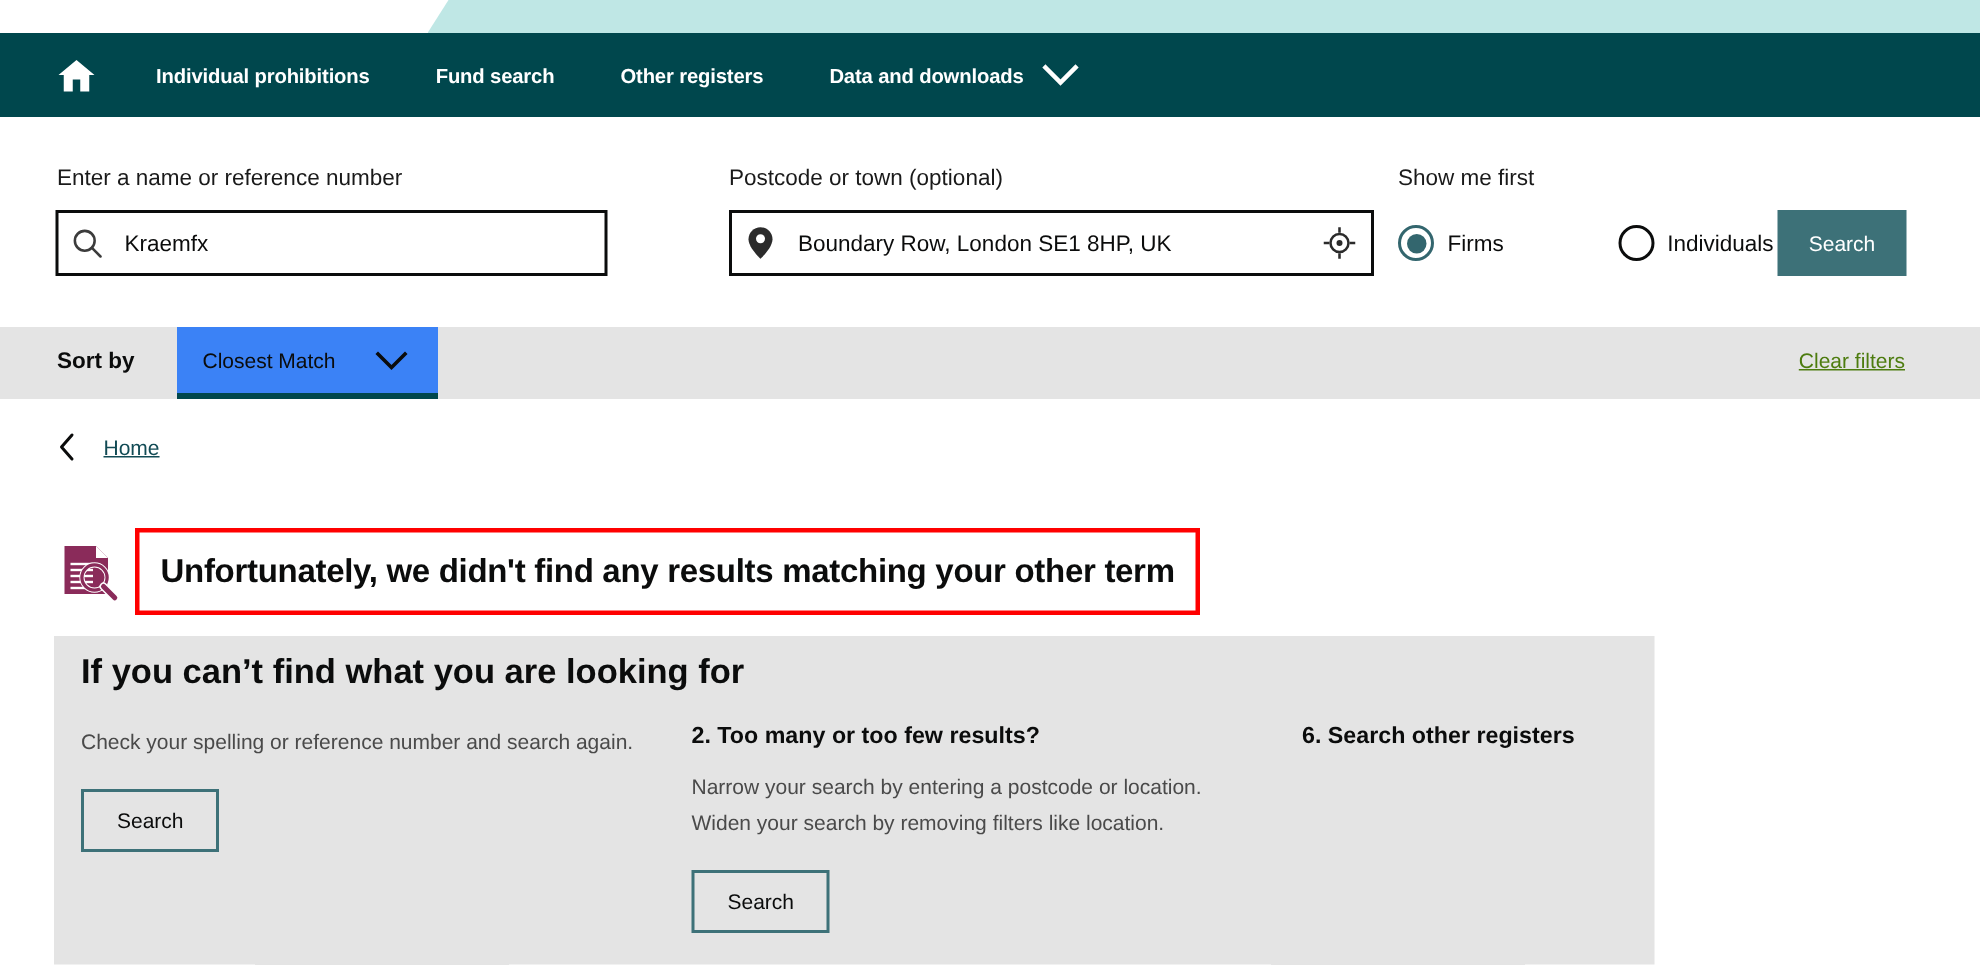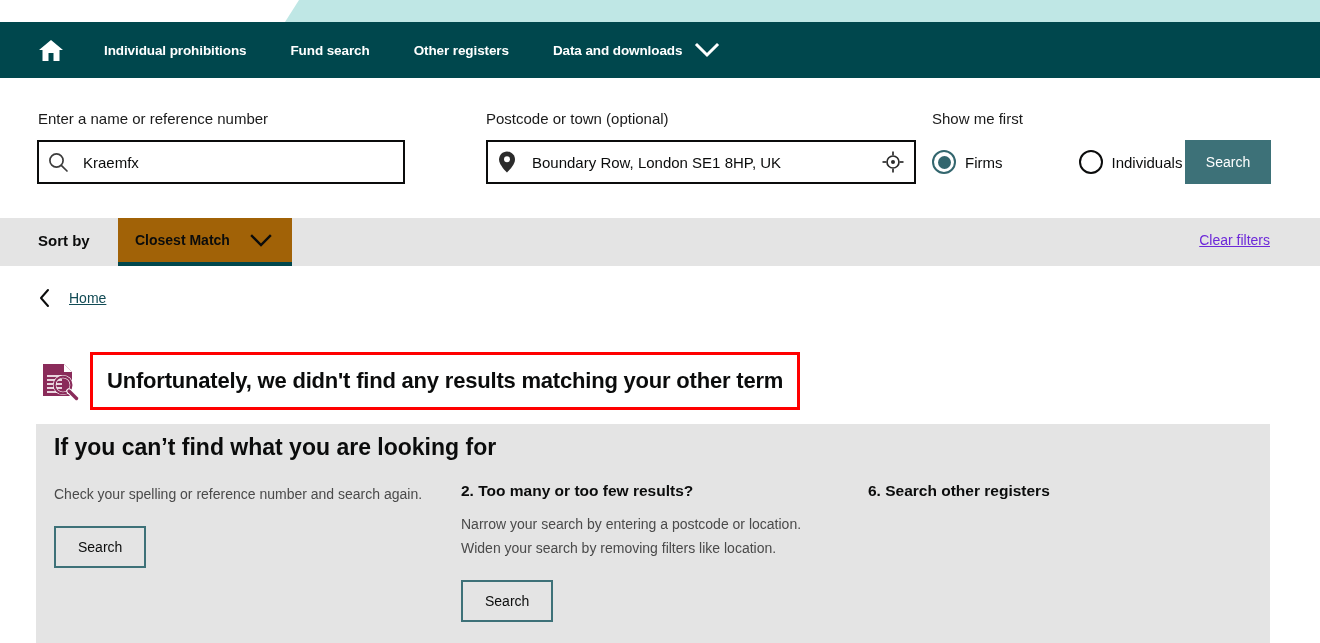--- a/index.html
+++ b/index.html
@@ -124,33 +124,32 @@
     width: 1320px; height: 48px;
     background: #e4e4e4;
   }
   .sort-label {
     position: absolute; left: 38px; top: 14px;
     font-size: 15px; font-weight: bold; color: #0b0c0c;
   }
   .sort-select {
     position: absolute; left: 118px; top: 0;
     height: 48px; width: 174px;
-    background: #a16207;
+    background: #3b82f6;
     border-bottom: 4px solid #00474d;
     display: flex; align-items: center;
     cursor: pointer;
-    font-weight: bold;
   }
   .sort-select .txt {
     font-size: 14px; color: #0b0c0c; margin-left: 17px;
   }
   .sort-select .chev { margin-left: auto; margin-right: 19px; display: flex; align-items: center; }
   .clear-filters {
     position: absolute; right: 50px; top: 14px;
-    font-size: 14px; color: #6d28d9;
+    font-size: 14px; color: #4d7c0f;
     text-decoration: underline;
     cursor: pointer;
   }
 
   
   .breadcrumb {
     position: absolute; top: 288px; left: 38px;
     display: flex; align-items: center;
   }
   .bc-chevron { display: flex; align-items: center; cursor: pointer; }
@@ -176,21 +175,21 @@
   }
   .nr-text {
     font-size: 22px; font-weight: bold; color: #0b0c0c;
     white-space: nowrap;
     letter-spacing: -0.2px;
   }
 
   
   .helppanel {
     position: absolute; top: 424px; left: 36px;
-    width: 1234px; height: 219px;
+    width: 1067px; height: 219px;
     background: #e4e4e4;
   }
   .hp-title {
     position: absolute; left: 18px; top: 10px;
     font-size: 23px; font-weight: bold; color: #0b0c0c;
   }
   .hp-cols {
     position: absolute; left: 18px; top: 58px;
     width: 1198px;
     display: flex;

